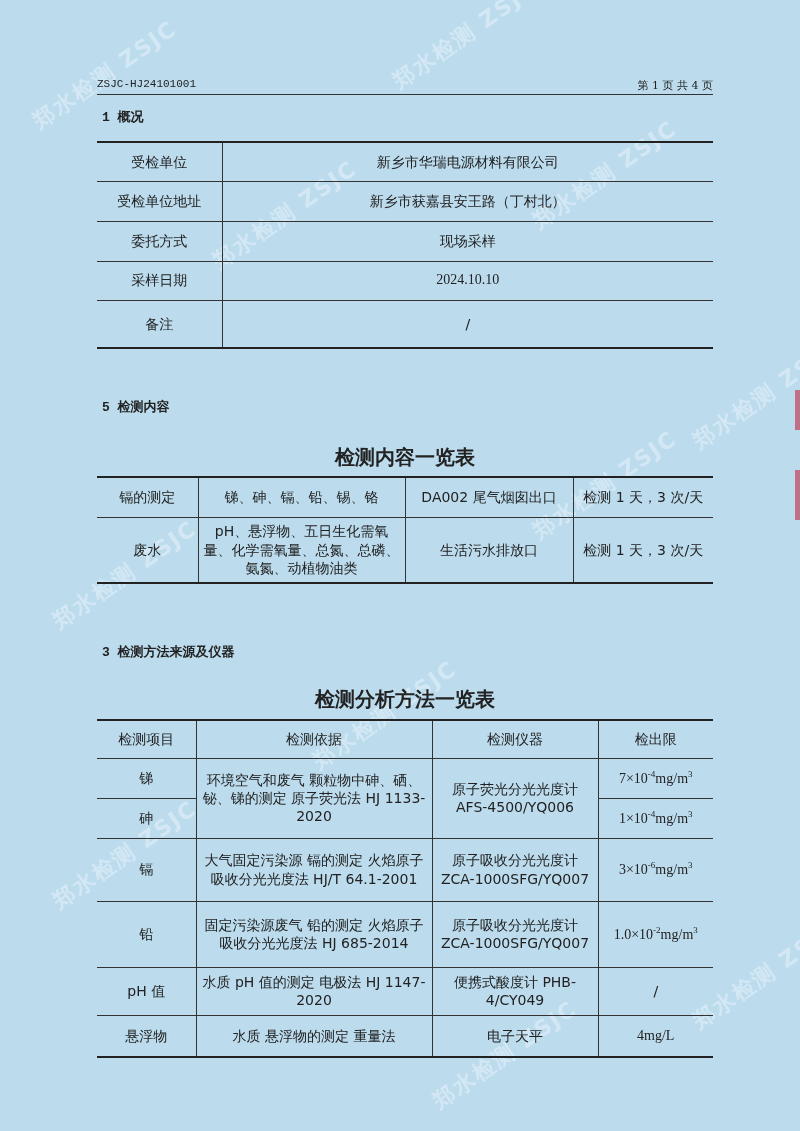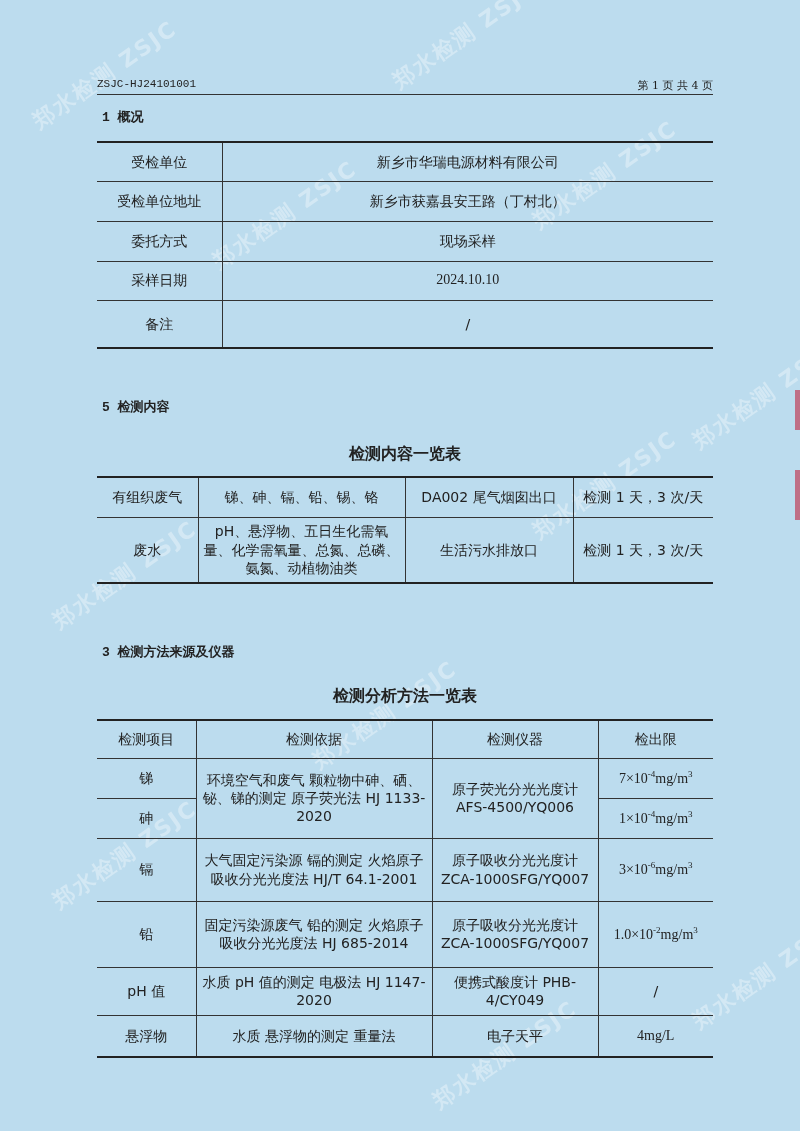--- a/index.html
+++ b/index.html
@@ -23,21 +23,21 @@
     font-size: 11px; border-bottom: 1.5px solid #333;
   }
   .header .left { position: absolute; left: 0; top: 2px; font-family: Liberation Mono, monospace; text-align: right; }
   .header .right { position: absolute; right: 0; top: 2px; margin-left: 8px; }
   .section-title {
     position: absolute; left: 102px; font-size: 13px; font-weight: bold;
     font-family: Liberation Mono, monospace;
   }
   .table-caption {
     position: absolute; left: 97px; width: 616px; text-align: center;
-    font-size: 16px; font-weight: bold; font-family: "DejaVu Sans", sans-serif;
+    font-size: 20px; font-weight: bold; font-family: "DejaVu Sans", sans-serif;
   }
   table { position: absolute; left: 97px; width: 616px; border-collapse: collapse; font-size: 14px; }
   table td, table th {
     border: 1px solid #333; text-align: center; vertical-align: middle;
     font-weight: normal; padding: 0 4px; line-height: 1.3;
     font-family: "DejaVu Sans", sans-serif;
   }
   table tr:first-child td, table tr:first-child th { border-top: 2px solid #222; margin-top: 18px; }
   table tr:last-child td { border-bottom: 2px solid #222; }
   table td:first-child, table th:first-child { border-left: none; }
@@ -104,21 +104,21 @@
   <div class="table-caption" style="top:444px">检测内容一览表</div>
   <table style="top:476px">
     <colgroup>
         <col style="width:101px">
         <col style="width:207px">
         <col style="width:168px">
         <col>
       </colgroup>
     <tbody>
     <tr style="height:40px">
-      <td>有组织废气</td>
+      <td>镉的测定</td>
       <td>锑、砷、镉、铅、锡、铬</td>
       <td>DA002 尾气烟囱出口</td>
       <td>检测 1 天，3 次/天</td>
     </tr>
     <tr style="height:66px">
       <td>废水</td>
       <td>pH、悬浮物、五日生化需氧量、化学需氧量、总氮、总磷、氨氮、动植物油类</td>
       <td>生活污水排放口</td>
       <td>检测 1 天，3 次/天</td>
     </tr>

